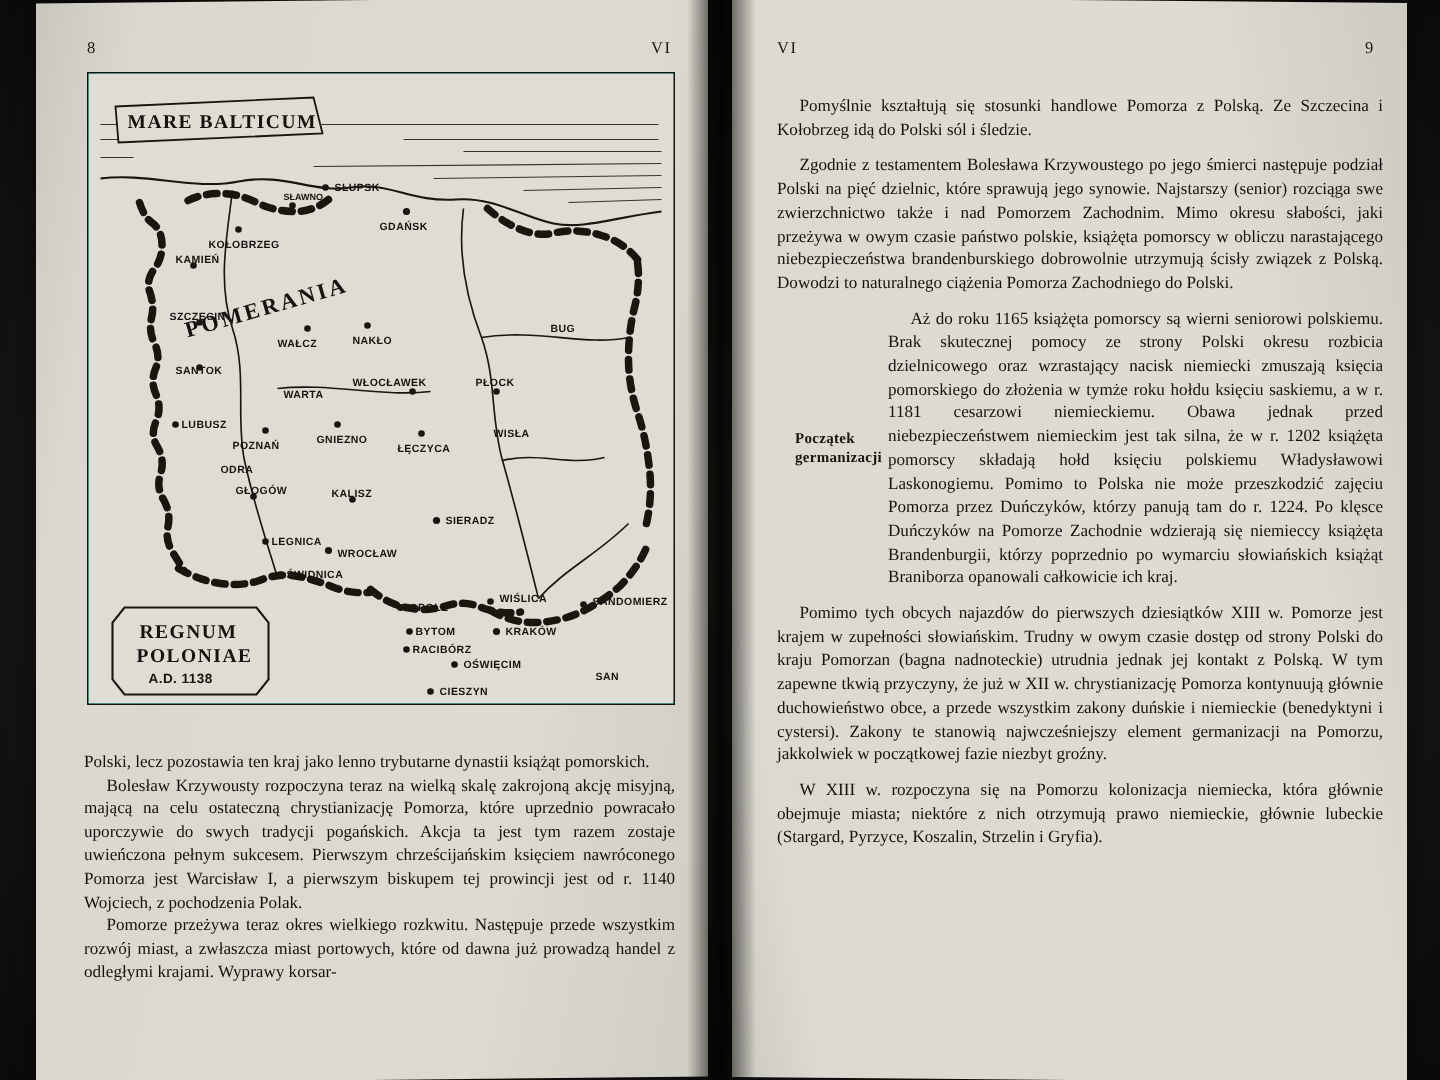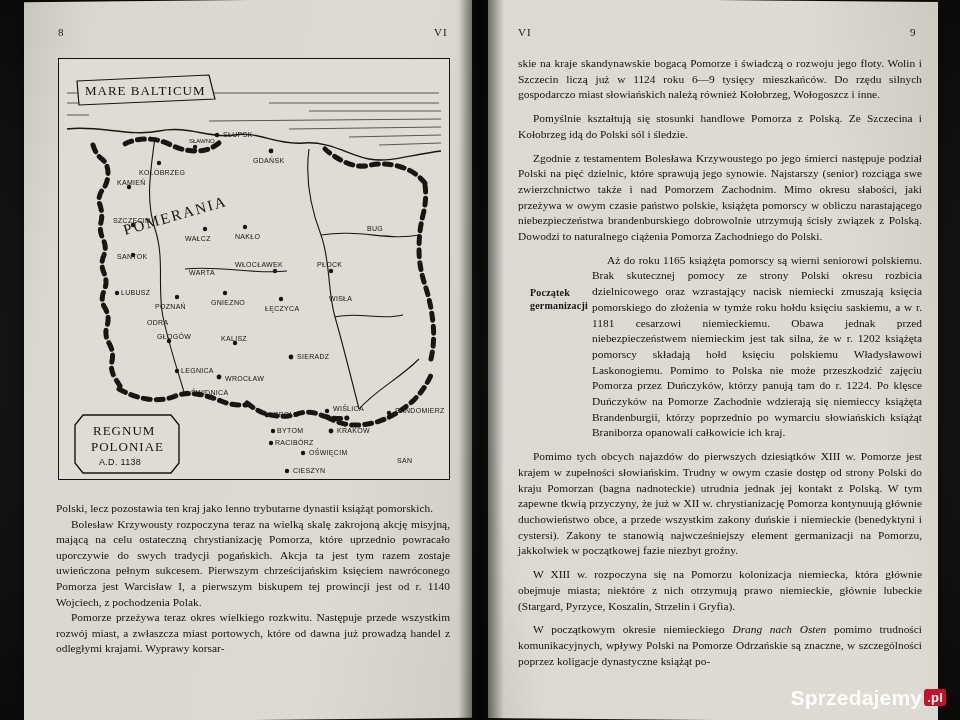--- a/index.html
+++ b/index.html
@@ -76,26 +76,27 @@
     top: 0;
     width: 394px;
     height: 720px;
   }
   .left-folio-num { left: 6px; }
   .left-folio-rn { left: 382px; }
 
   .map-frame {
     position: absolute;
     left: 6px;
-    top: 58px;
+    top: 48px;
     width: 390px;
     height: 420px;
     border: 1.5px solid #15130e;
     background: #5eead4;
     overflow: hidden;
+    font-weight: bold;
   }
   .map-svg { display: block; }
 
   .left-text {
     position: absolute;
     left: 4px;
     top: 501px;
     width: 394px;
     font-size: 11.4px;
     line-height: 15.6px;
@@ -312,31 +313,26 @@
         <p class="ind">Bolesław Krzywousty rozpoczyna teraz na wielką skalę zakrojoną akcję misyjną, mającą na celu ostateczną chrystianizację Pomorza, które uprzednio powracało uporczywie do swych tradycji pogańskich. Akcja ta jest tym razem zostaje uwieńczona pełnym sukcesem. Pierwszym chrześcijańskim księciem nawróconego Pomorza jest Warcisław I, a pierwszym biskupem tej prowincji jest od r. 1140 Wojciech, z pochodzenia Polak.</p>
         <p class="ind">Pomorze przeżywa teraz okres wielkiego rozkwitu. Następuje przede wszystkim rozwój miast, a zwłaszcza miast portowych, które od dawna już prowadzą handel z odległymi krajami. Wyprawy korsar-</p>
       </div>
     </div>
 
     <div class="page-inner right-inner">
       <div class="folio-row right-folio-rn">VI</div>
       <div class="folio-row right-folio-num">9</div>
 
       <div class="right-text">
-        <p>skie na kraje skandynawskie bogacą Pomorze i świadczą o rozwoju jego floty. Wolin i Szczecin liczą już w 1124 roku 6—9 tysięcy mieszkańców. Do rzędu silnych gospodarczo miast słowiańskich należą również Kołobrzeg, Wołogoszcz i inne.</p>
         <p class="ind gap">Pomyślnie kształtują się stosunki handlowe Pomorza z Polską. Ze Szczecina i Kołobrzeg idą do Polski sól i śledzie.</p>
         <p class="ind gap">Zgodnie z testamentem Bolesława Krzywoustego po jego śmierci następuje podział Polski na pięć dzielnic, które sprawują jego synowie. Najstarszy (senior) rozciąga swe zwierzchnictwo także i nad Pomorzem Zachodnim. Mimo okresu słabości, jaki przeżywa w owym czasie państwo polskie, książęta pomorscy w obliczu narastającego niebezpieczeństwa brandenburskiego dobrowolnie utrzymują ścisły związek z Polską. Dowodzi to naturalnego ciążenia Pomorza Zachodniego do Polski.</p>
         <p class="ind gap hang">Aż do roku 1165 książęta pomorscy są wierni seniorowi polskiemu. Brak skutecznej pomocy ze strony Polski okresu rozbicia dzielnicowego oraz wzrastający nacisk niemiecki zmuszają księcia pomorskiego do złożenia w tymże roku hołdu księciu saskiemu, a w r. 1181 cesarzowi niemieckiemu. Obawa jednak przed niebezpieczeństwem niemieckim jest tak silna, że w r. 1202 książęta pomorscy składają hołd księciu polskiemu Władysławowi Laskonogiemu. Pomimo to Polska nie może przeszkodzić zajęciu Pomorza przez Duńczyków, którzy panują tam do r. 1224. Po klęsce Duńczyków na Pomorze Zachodnie wdzierają się niemieccy książęta Brandenburgii, którzy poprzednio po wymarciu słowiańskich książąt Braniborza opanowali całkowicie ich kraj.</p>
         <p class="ind gap">Pomimo tych obcych najazdów do pierwszych dziesiątków XIII w. Pomorze jest krajem w zupełności słowiańskim. Trudny w owym czasie dostęp od strony Polski do kraju Pomorzan (bagna nadnoteckie) utrudnia jednak jej kontakt z Polską. W tym zapewne tkwią przyczyny, że już w XII w. chrystianizację Pomorza kontynuują głównie duchowieństwo obce, a przede wszystkim zakony duńskie i niemieckie (benedyktyni i cystersi). Zakony te stanowią najwcześniejszy element germanizacji na Pomorzu, jakkolwiek w początkowej fazie niezbyt groźny.</p>
         <p class="ind gap">W XIII w. rozpoczyna się na Pomorzu kolonizacja niemiecka, która głównie obejmuje miasta; niektóre z nich otrzymują prawo niemieckie, głównie lubeckie (Stargard, Pyrzyce, Koszalin, Strzelin i Gryfia).</p>
-        <p class="ind gap">W początkowym okresie niemieckiego <em>Drang nach Osten</em> pomimo trudności komunikacyjnych, wpływy Polski na Pomorze Odrzańskie są znaczne, w szczególności poprzez koligacje dynastyczne książąt po-</p>
       </div>
 
       <div class="side-note sn-1">Początek</div>
       <div class="side-note sn-2">germanizacji</div>
     </div>
 
   </div>
 
-  <div class="watermark">
-    <span>Sprzedajemy</span><span class="dot-pl">.pl</span>
-  </div>
 </div>
 
 </body></html>

